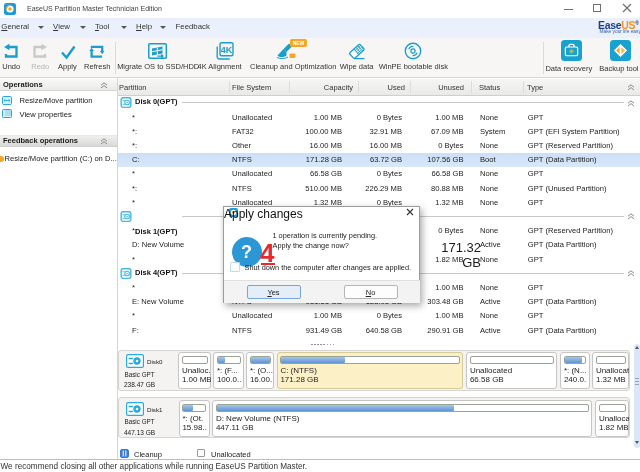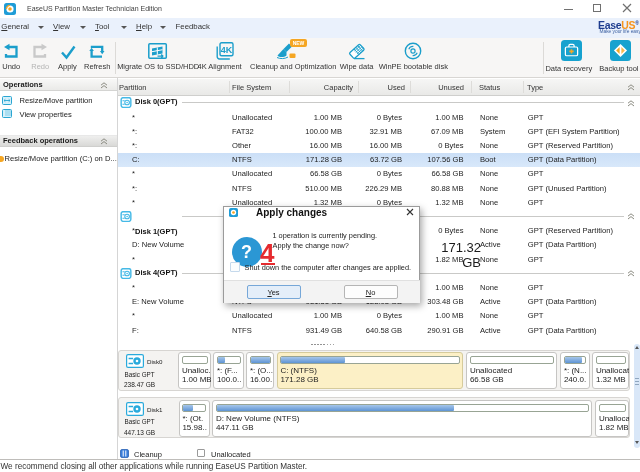--- a/index.html
+++ b/index.html
@@ -368,21 +368,21 @@
 <div class="ab" style="left:197px;top:449px;width:8px;height:8px;background:#fff;border:1px solid #9a9a9a;border-radius:1px"></div>
 <div class="ab" style="left:211px;top:449.8px;font-size:7.5px;color:#222">Unallocated</div>
 <div class="ab" style="left:0;top:458.5px;width:640px;height:1px;background:#bfbdba"></div>
 <div class="ab" style="left:0.5px;top:461.5px;font-size:8.2px;color:#333">We recommend closing all other applications while running EaseUS Partition Master.</div>
 <div class="ab" style="left:223px;top:206px;width:197px;height:97px;background:#fff;border:1px solid #9b9b9b;box-shadow:2px 3px 7px rgba(0,0,0,0.35)"></div>
 <svg class="ab" style="left:228.5px;top:207.5px" width="9" height="9" viewBox="0 0 12 12">
 <rect x="0" y="0" width="12" height="12" rx="2.5" fill="#1e9cd7"></rect>
 <circle cx="6" cy="6" r="3.6" fill="#fff"></circle>
 <circle cx="6" cy="6" r="1.8" fill="#f5a623"></circle>
   </svg>
-<div class="ab" style="left:256px;top:206.5px;font-size:10px;font-weight:bold;color:#111">Apply changes</div>
+<div class="ab" style="left:224px;top:206.5px;font-size:12px;font-weight:normal;color:#111">Apply changes</div>
 <svg class="ab" style="left:406px;top:207.5px" width="8" height="8" viewBox="0 0 8 8">
 <path d="M1,1 L7,7 M7,1 L1,7" stroke="#333" stroke-width="1.1"></path>
   </svg>
 <div class="ab" style="left:231.5px;top:236.5px;width:30px;height:30px;border-radius:50%;background:#2b97d4"></div>
 <div class="ab" style="left:231.5px;top:236.5px;width:30px;height:30px;text-align:center;line-height:30px;font-size:18px;font-weight:bold;color:#fff">?</div>
 <div class="ab" style="left:272.5px;top:230.5px;font-size:7.35px;color:#222">1 operation is currently pending.</div>
 <div class="ab" style="left:272.5px;top:240.5px;font-size:7.35px;color:#222">Apply the change now?</div>
 <div class="ab" style="left:230px;top:262px;width:10px;height:10px;background:#fbfdfe;border:1px solid #c5d9ec;border-radius:1px"></div>
 <div class="ab" style="left:244.5px;top:262.5px;font-size:7.35px;color:#222">Shut down the computer after changes are applied.</div>
 <div class="ab" style="left:223.5px;top:279.5px;width:196px;height:23px;background:#f3f3f3;border-top:1px solid #e0e0e0"></div>

